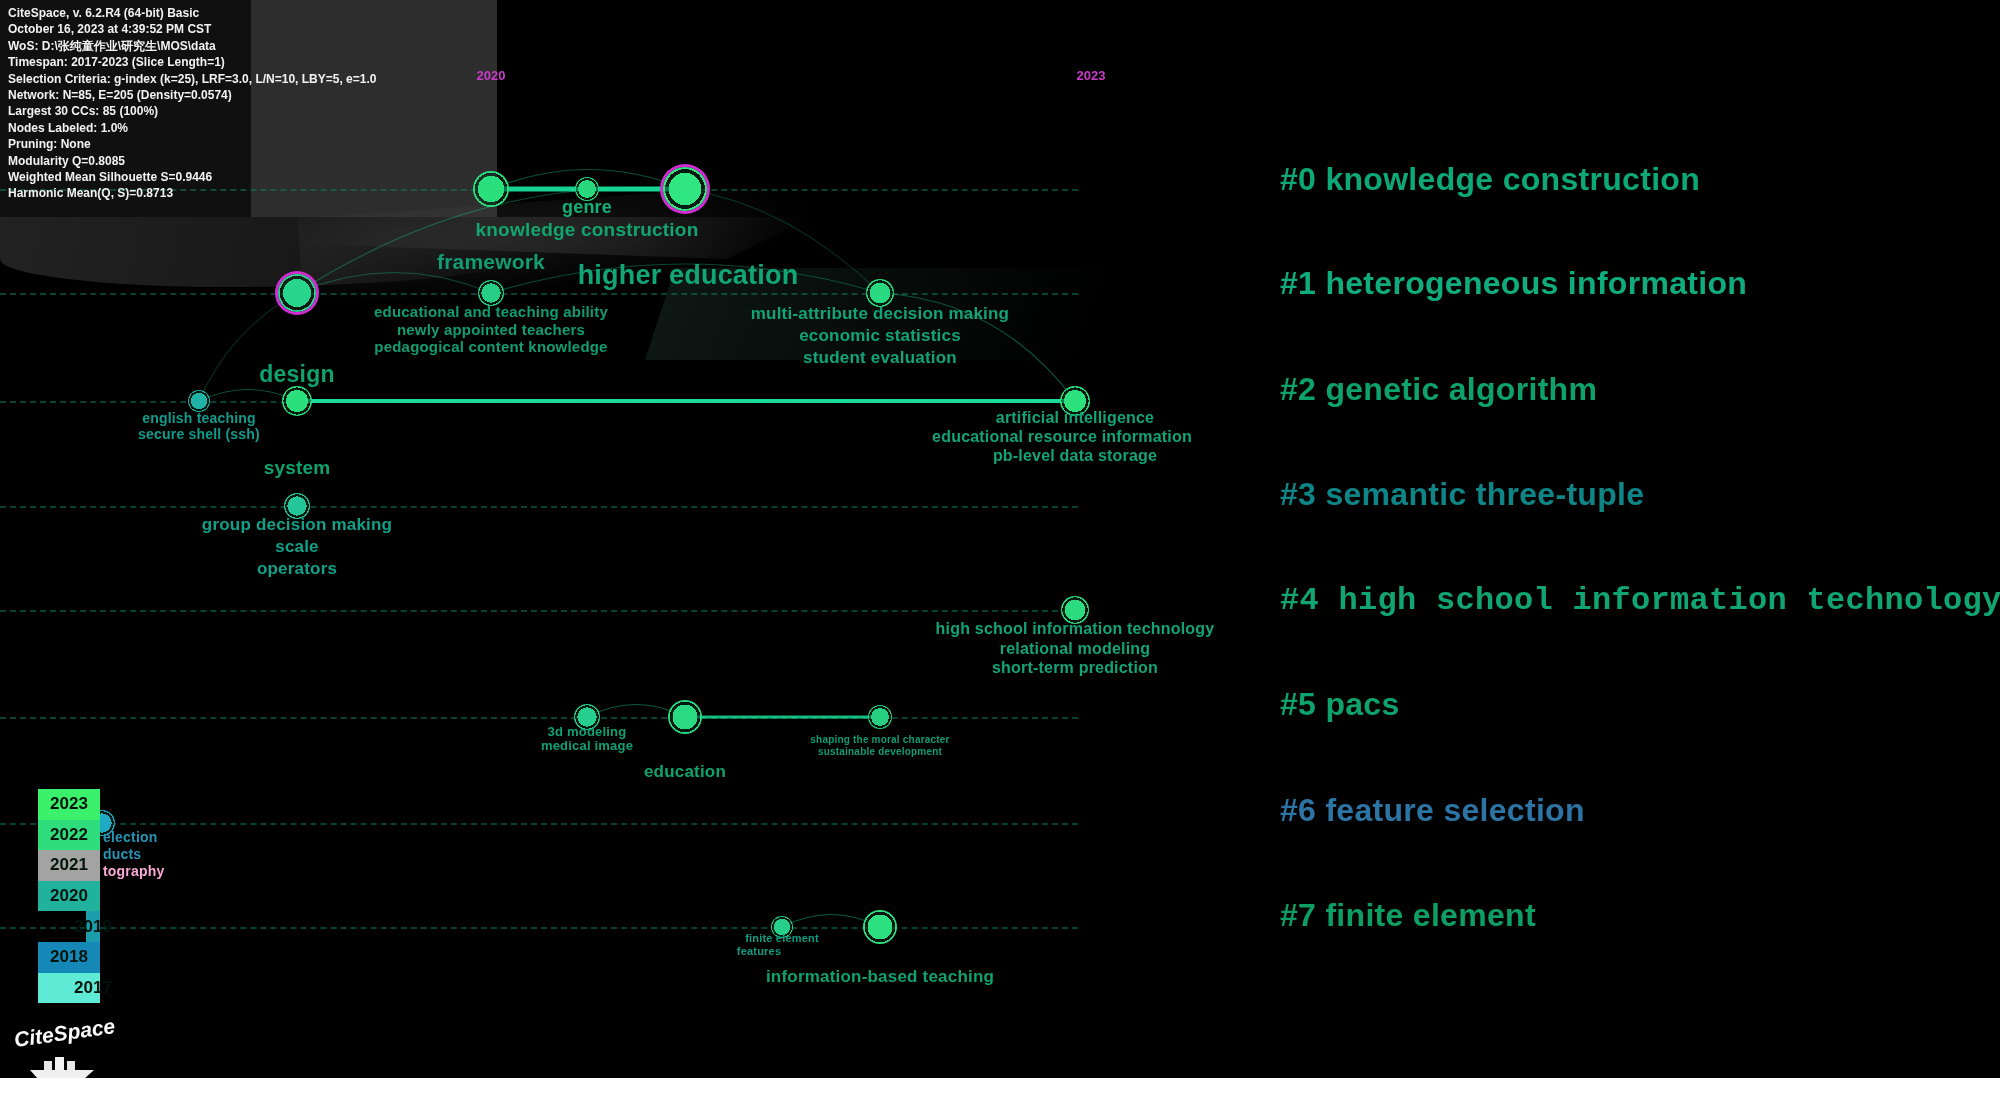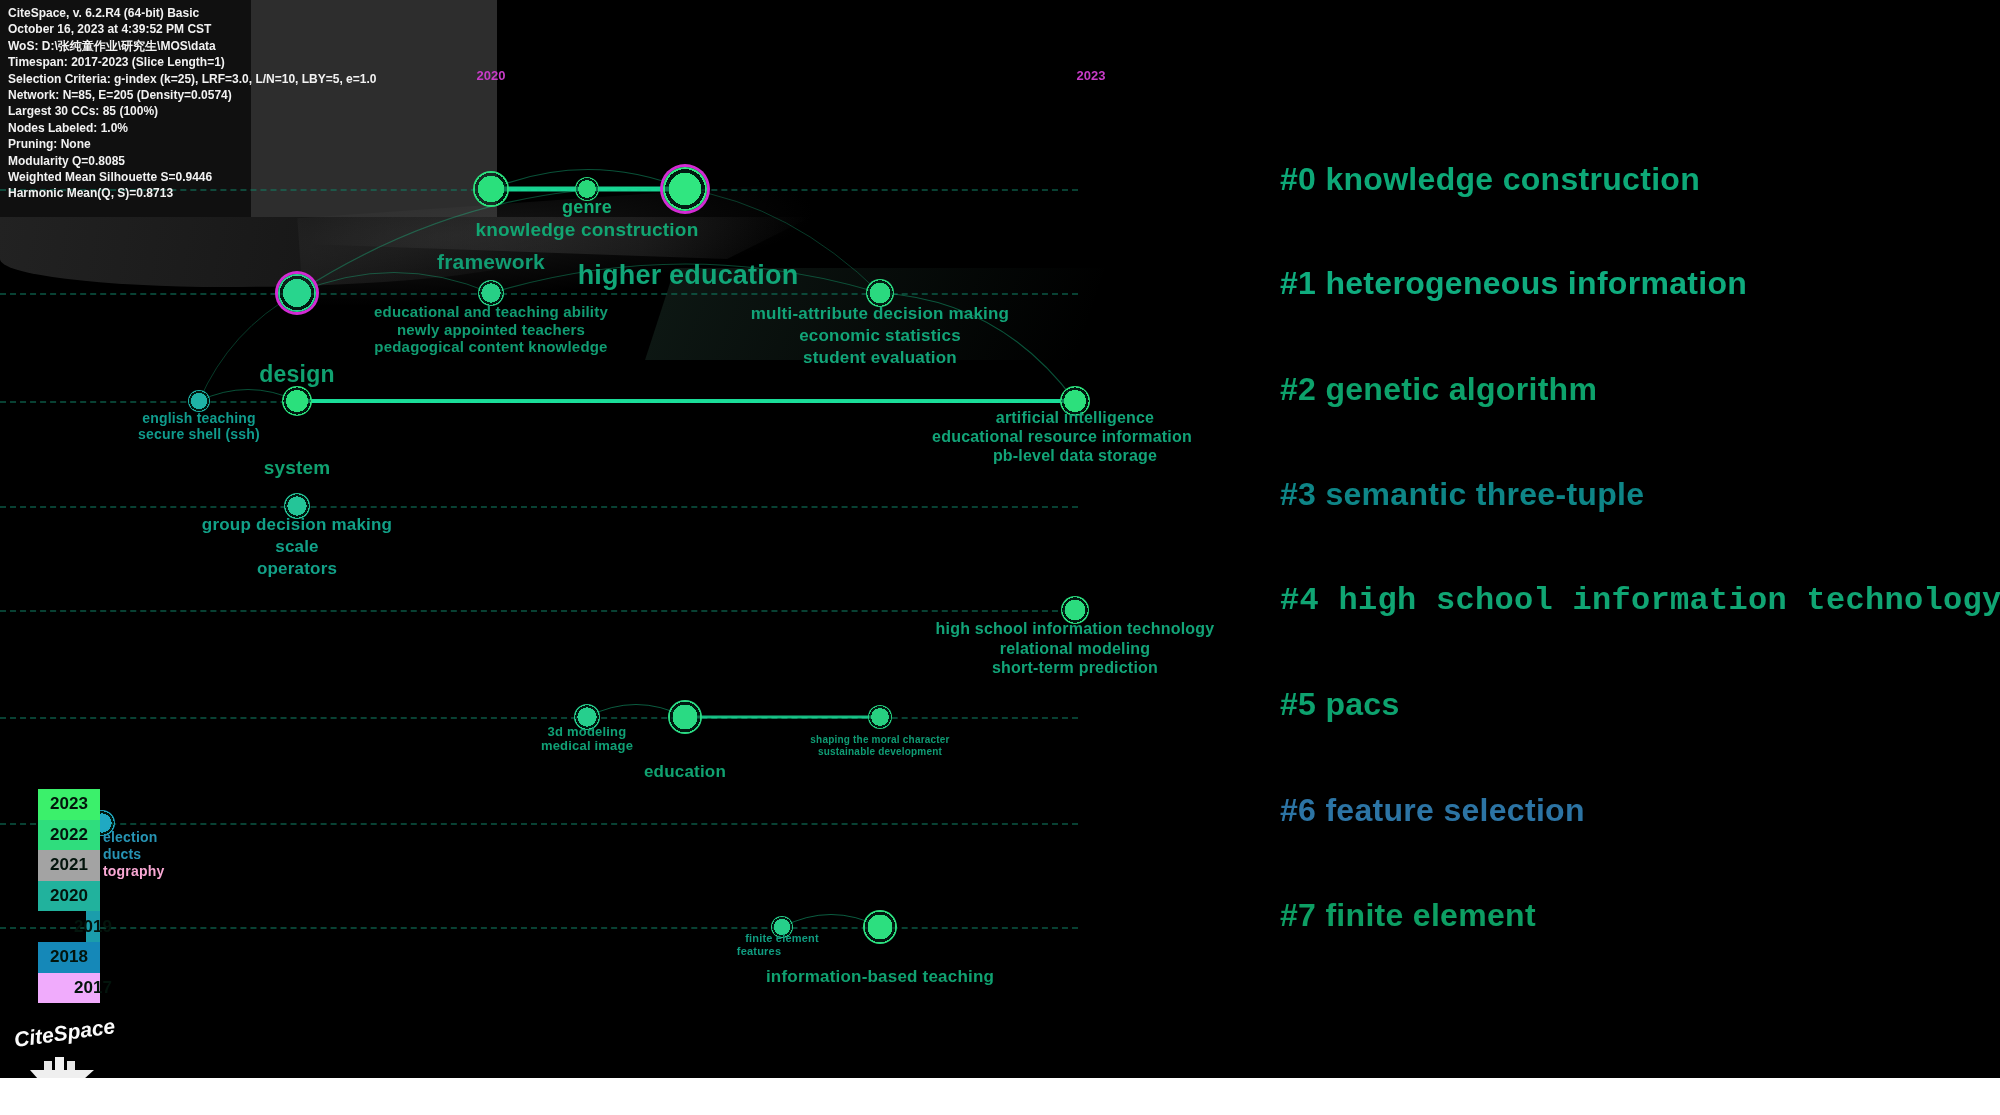--- a/index.html
+++ b/index.html
@@ -180,21 +180,21 @@
       <div class="cluster-label" style="top: 915px; color: rgb(13, 158, 99);">#7 finite element</div>
     </div>
 
   <div id="legend">
       <div class="legend-cell" style="background: rgb(59, 240, 107);">2023</div>
       <div class="legend-cell" style="background: rgb(47, 221, 125);">2022</div>
       <div class="legend-cell" style="background: #a3a3a3;">2021</div>
       <div class="legend-cell" style="background: rgb(33, 178, 157);">2020</div>
       <div class="legend-cell" style="background: rgb(27, 157, 171); margin-left: 48px;">2019</div>
       <div class="legend-cell" style="background: rgb(21, 136, 184);">2018</div>
-      <div class="legend-cell" style="background: #f0abfc; padding-left: 48px;">2017</div>
+      <div class="legend-cell" style="background: #5eead4; padding-left: 48px;">2017</div>
     </div>
 
   <div id="logo">
     <div class="logo-text">CiteSpace</div>
     <svg class="logo-ship" width="84" height="30" viewBox="0 0 84 30">
       <rect x="22" y="8" width="8" height="9" fill="#e8e8e8"></rect>
       <rect x="33" y="4" width="9" height="13" fill="#f2f2f2"></rect>
       <rect x="45" y="8" width="8" height="9" fill="#e8e8e8"></rect>
       <polygon points="8,17 72,17 62,26 16,26" fill="#efefef"></polygon>
       <path d="M2,27 Q42,33 82,26" stroke="#d8d8d8" stroke-width="2" fill="none"></path>

